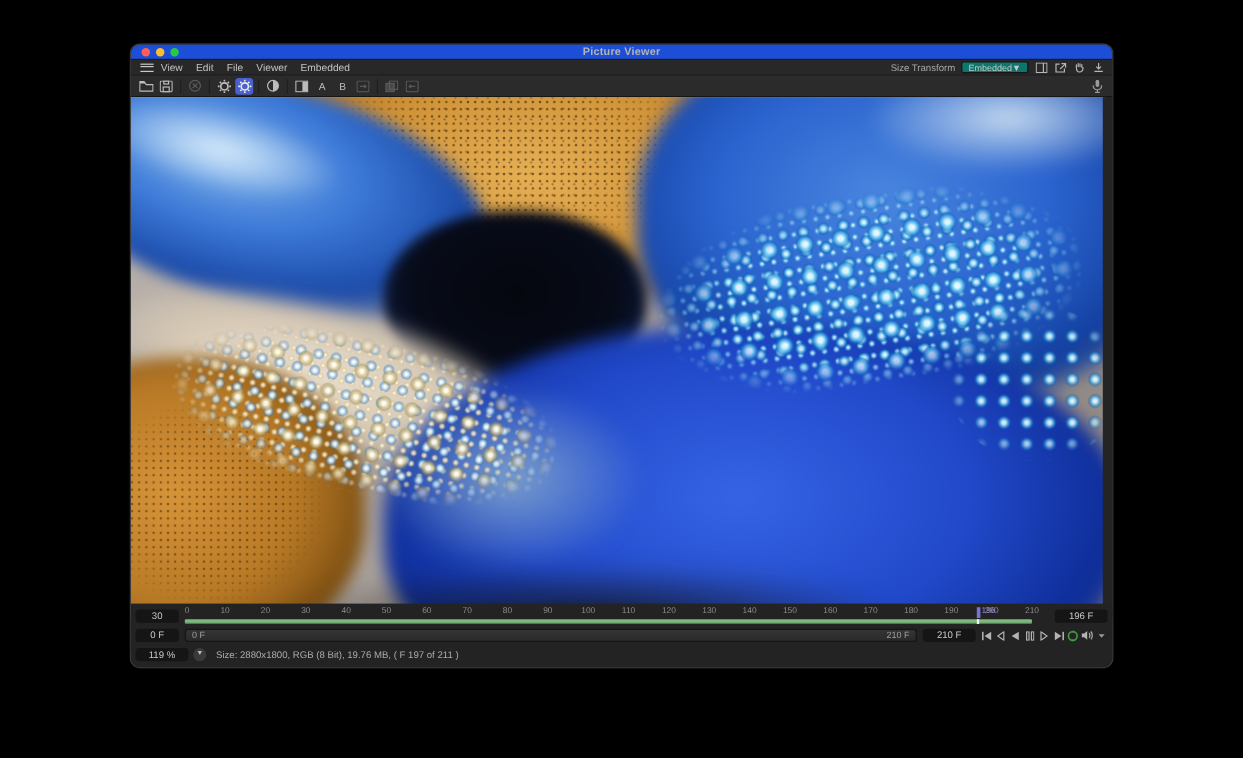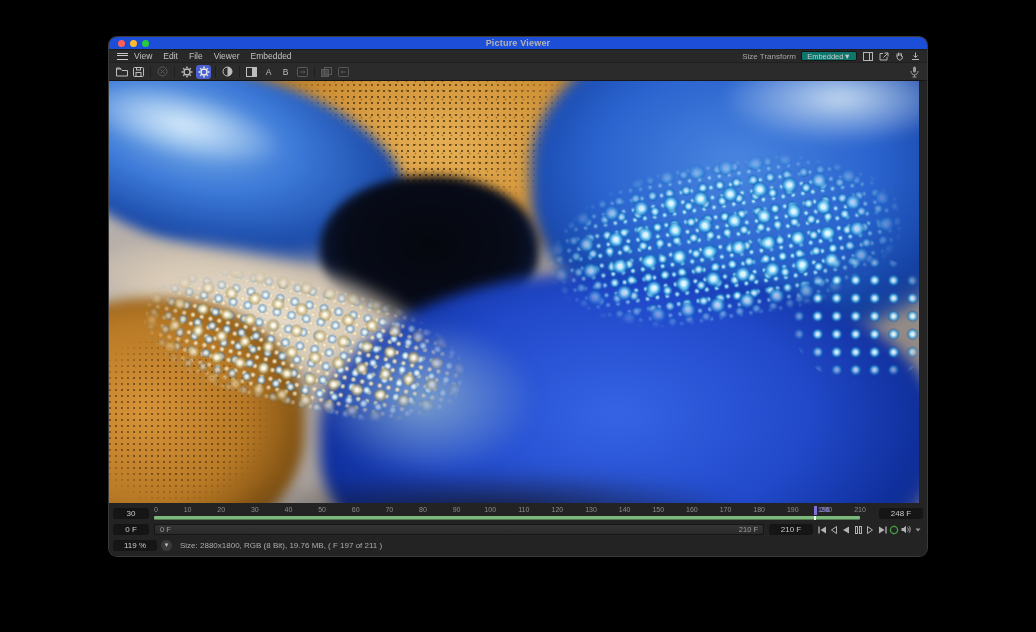--- a/index.html
+++ b/index.html
@@ -352,21 +352,21 @@
             <span class="tick" style="left: 90.4762%;">190</span>
             <span class="tick" style="left: 95.2381%;">200</span>
             <span class="tick" style="left: 100%;">210</span>
           </div>
         <div class="cachebar"></div>
         <div class="playhead" id="playhead" style="left: calc(91.6533%);">
           <span class="ph-label">196</span>
         </div>
         <div class="ph-mark" id="phmark" style="left: calc(91.6533%);"></div>
       </div>
-      <div class="fbox w44">248 F</div>
+      <div class="fbox w44">196 F</div>
     </div>
 
     <div class="row row-range">
       <div class="fbox w36">0 F</div>
       <div class="range-track">
         <div class="range-fill">
           <span>0 F</span>
           <span>210 F</span>
         </div>
       </div>

